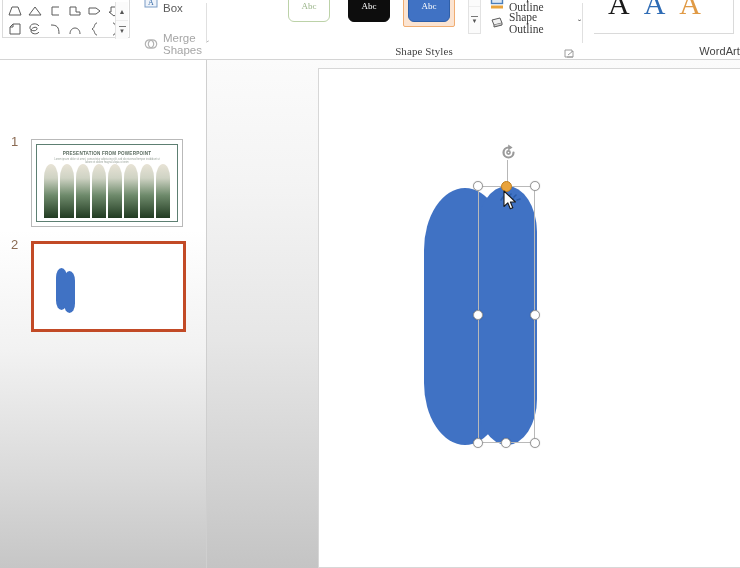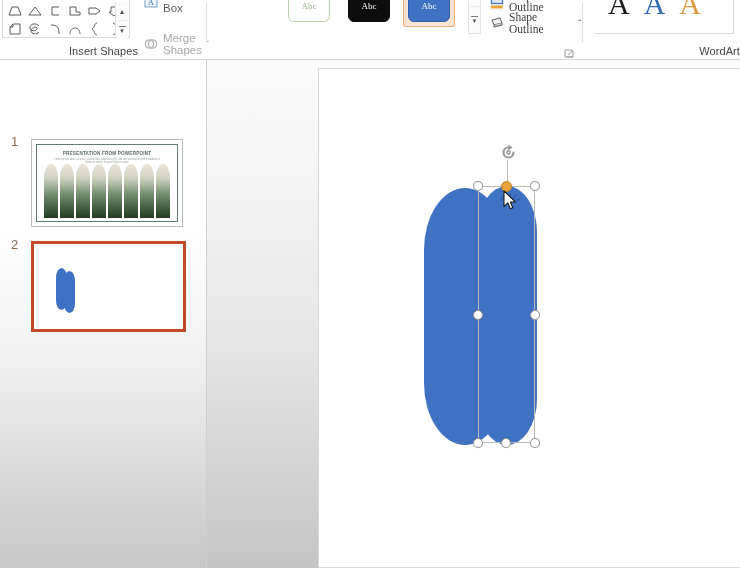--- a/index.html
+++ b/index.html
@@ -487,21 +487,20 @@
         <span class="cmd-ico">
           <svg width="16" height="16" viewBox="0 0 16 16">
             <circle cx="6.5" cy="8" r="4.2" fill="none" stroke="#b3b3b3" stroke-width="1.2"></circle>
             <circle cx="9.5" cy="8" r="4.2" fill="none" stroke="#b3b3b3" stroke-width="1.2"></circle>
           </svg>
         </span>
         <span>Merge Shapes</span>
         <span style="font-size:9px;">ˇ</span>
       </div>
 
-      <div class="group-label">Insert Shapes</div>
       <div class="group-sep" style="right:0;"></div>
     </div>
 
     <div class="group" id="grp-shape-styles">
 
       <div class="styles-gallery">
         <div class="style-thumb-wrap">
           <div class="style-thumb" id="st1" style="background: rgb(255, 255, 255); border: 1px solid rgb(188, 210, 168); color: rgb(155, 181, 138);">
             <span>Abc</span>
           </div>
@@ -544,20 +543,21 @@
             <svg width="16" height="16" viewBox="0 0 16 16">
               <path d="M3 5 L11 3 L13 8 L5 10 Z" fill="#f2f2f2" stroke="#5a5a5a" stroke-width="1"></path>
               <path d="M5 10 L5 12 L13 10 L13 8" fill="#cfcfcf" stroke="#5a5a5a" stroke-width="1"></path>
             </svg>
           </span>
           <span>Shape Outline</span>
           <span style="font-size:9px;">ˇ</span>
         </div>
       </div>
 
+      <div class="group-label">Shape Styles</div>
       <div class="dialog-launcher">
         <svg width="11" height="11" viewBox="0 0 11 11">
           <path d="M1 1 L8 1 L8 3 M1 1 L1 8 L9 8" fill="none" stroke="#7a7a7a" stroke-width="1"></path>
           <path d="M9 2 L9 8 L3 8" fill="none" stroke="#7a7a7a" stroke-width="1"></path>
           <path d="M4 6 L9 2" stroke="#7a7a7a" stroke-width="1"></path>
         </svg>
       </div>
       <div class="group-sep" style="right:0;"></div>
     </div>
 

